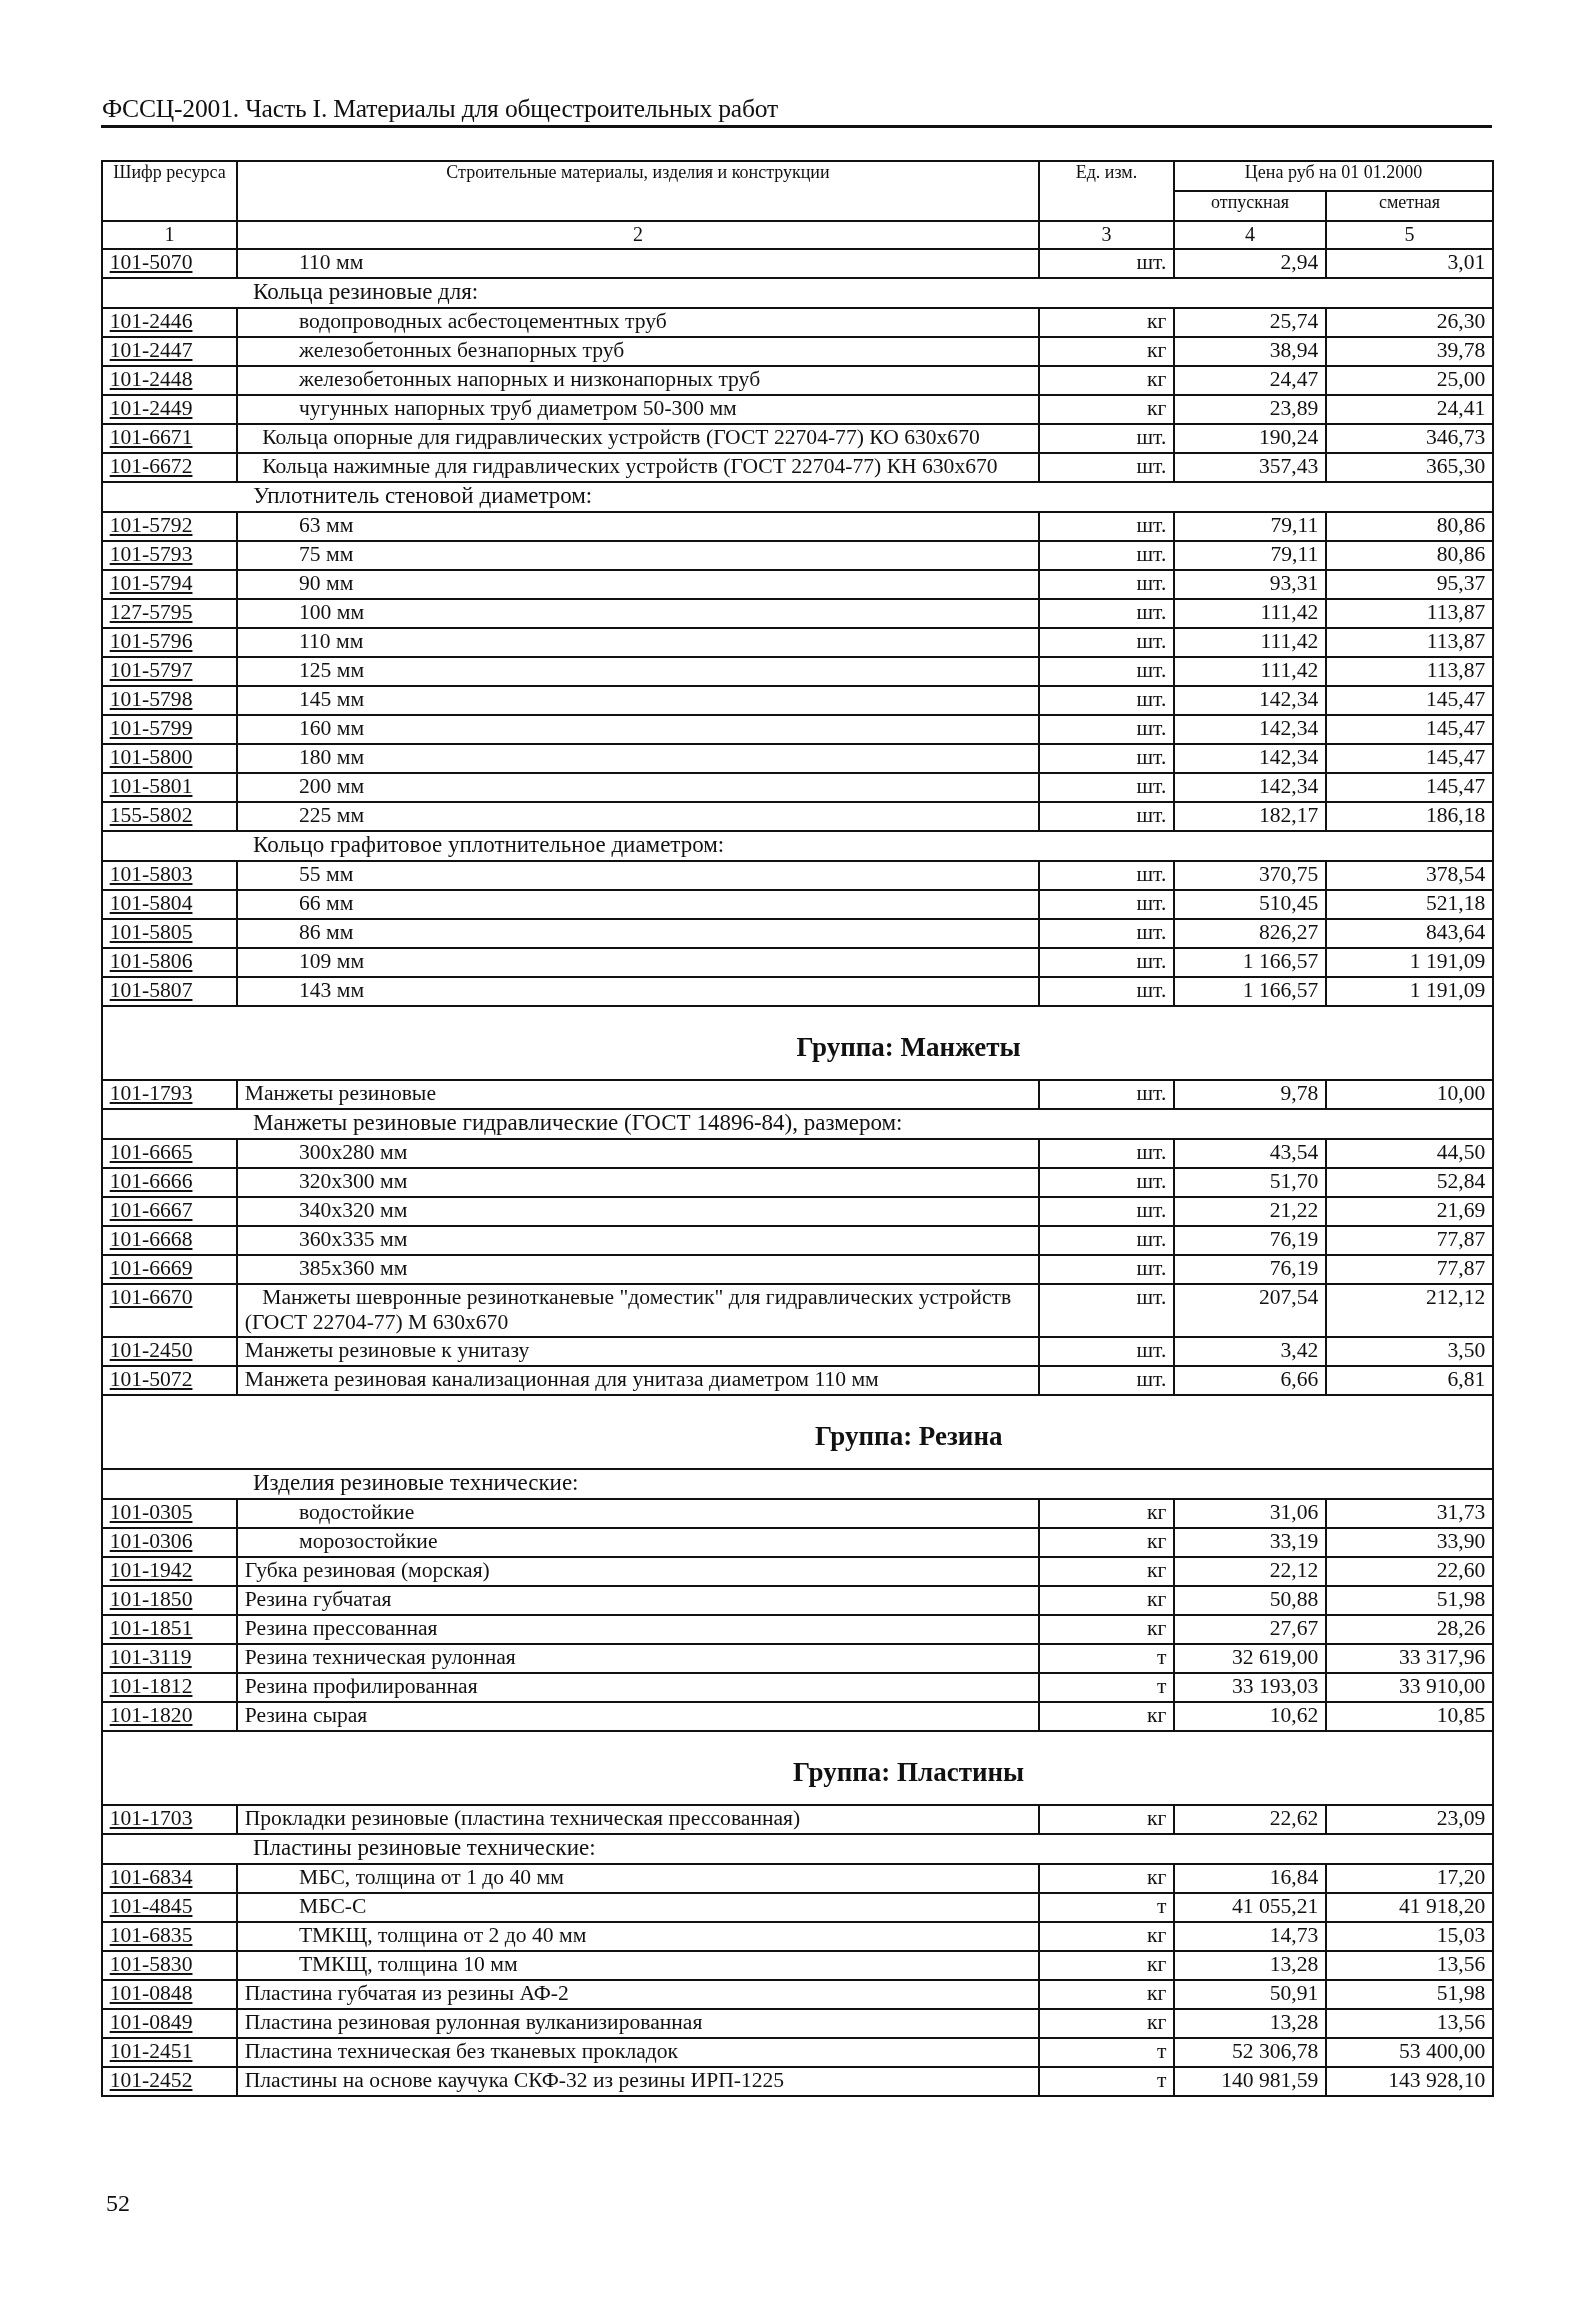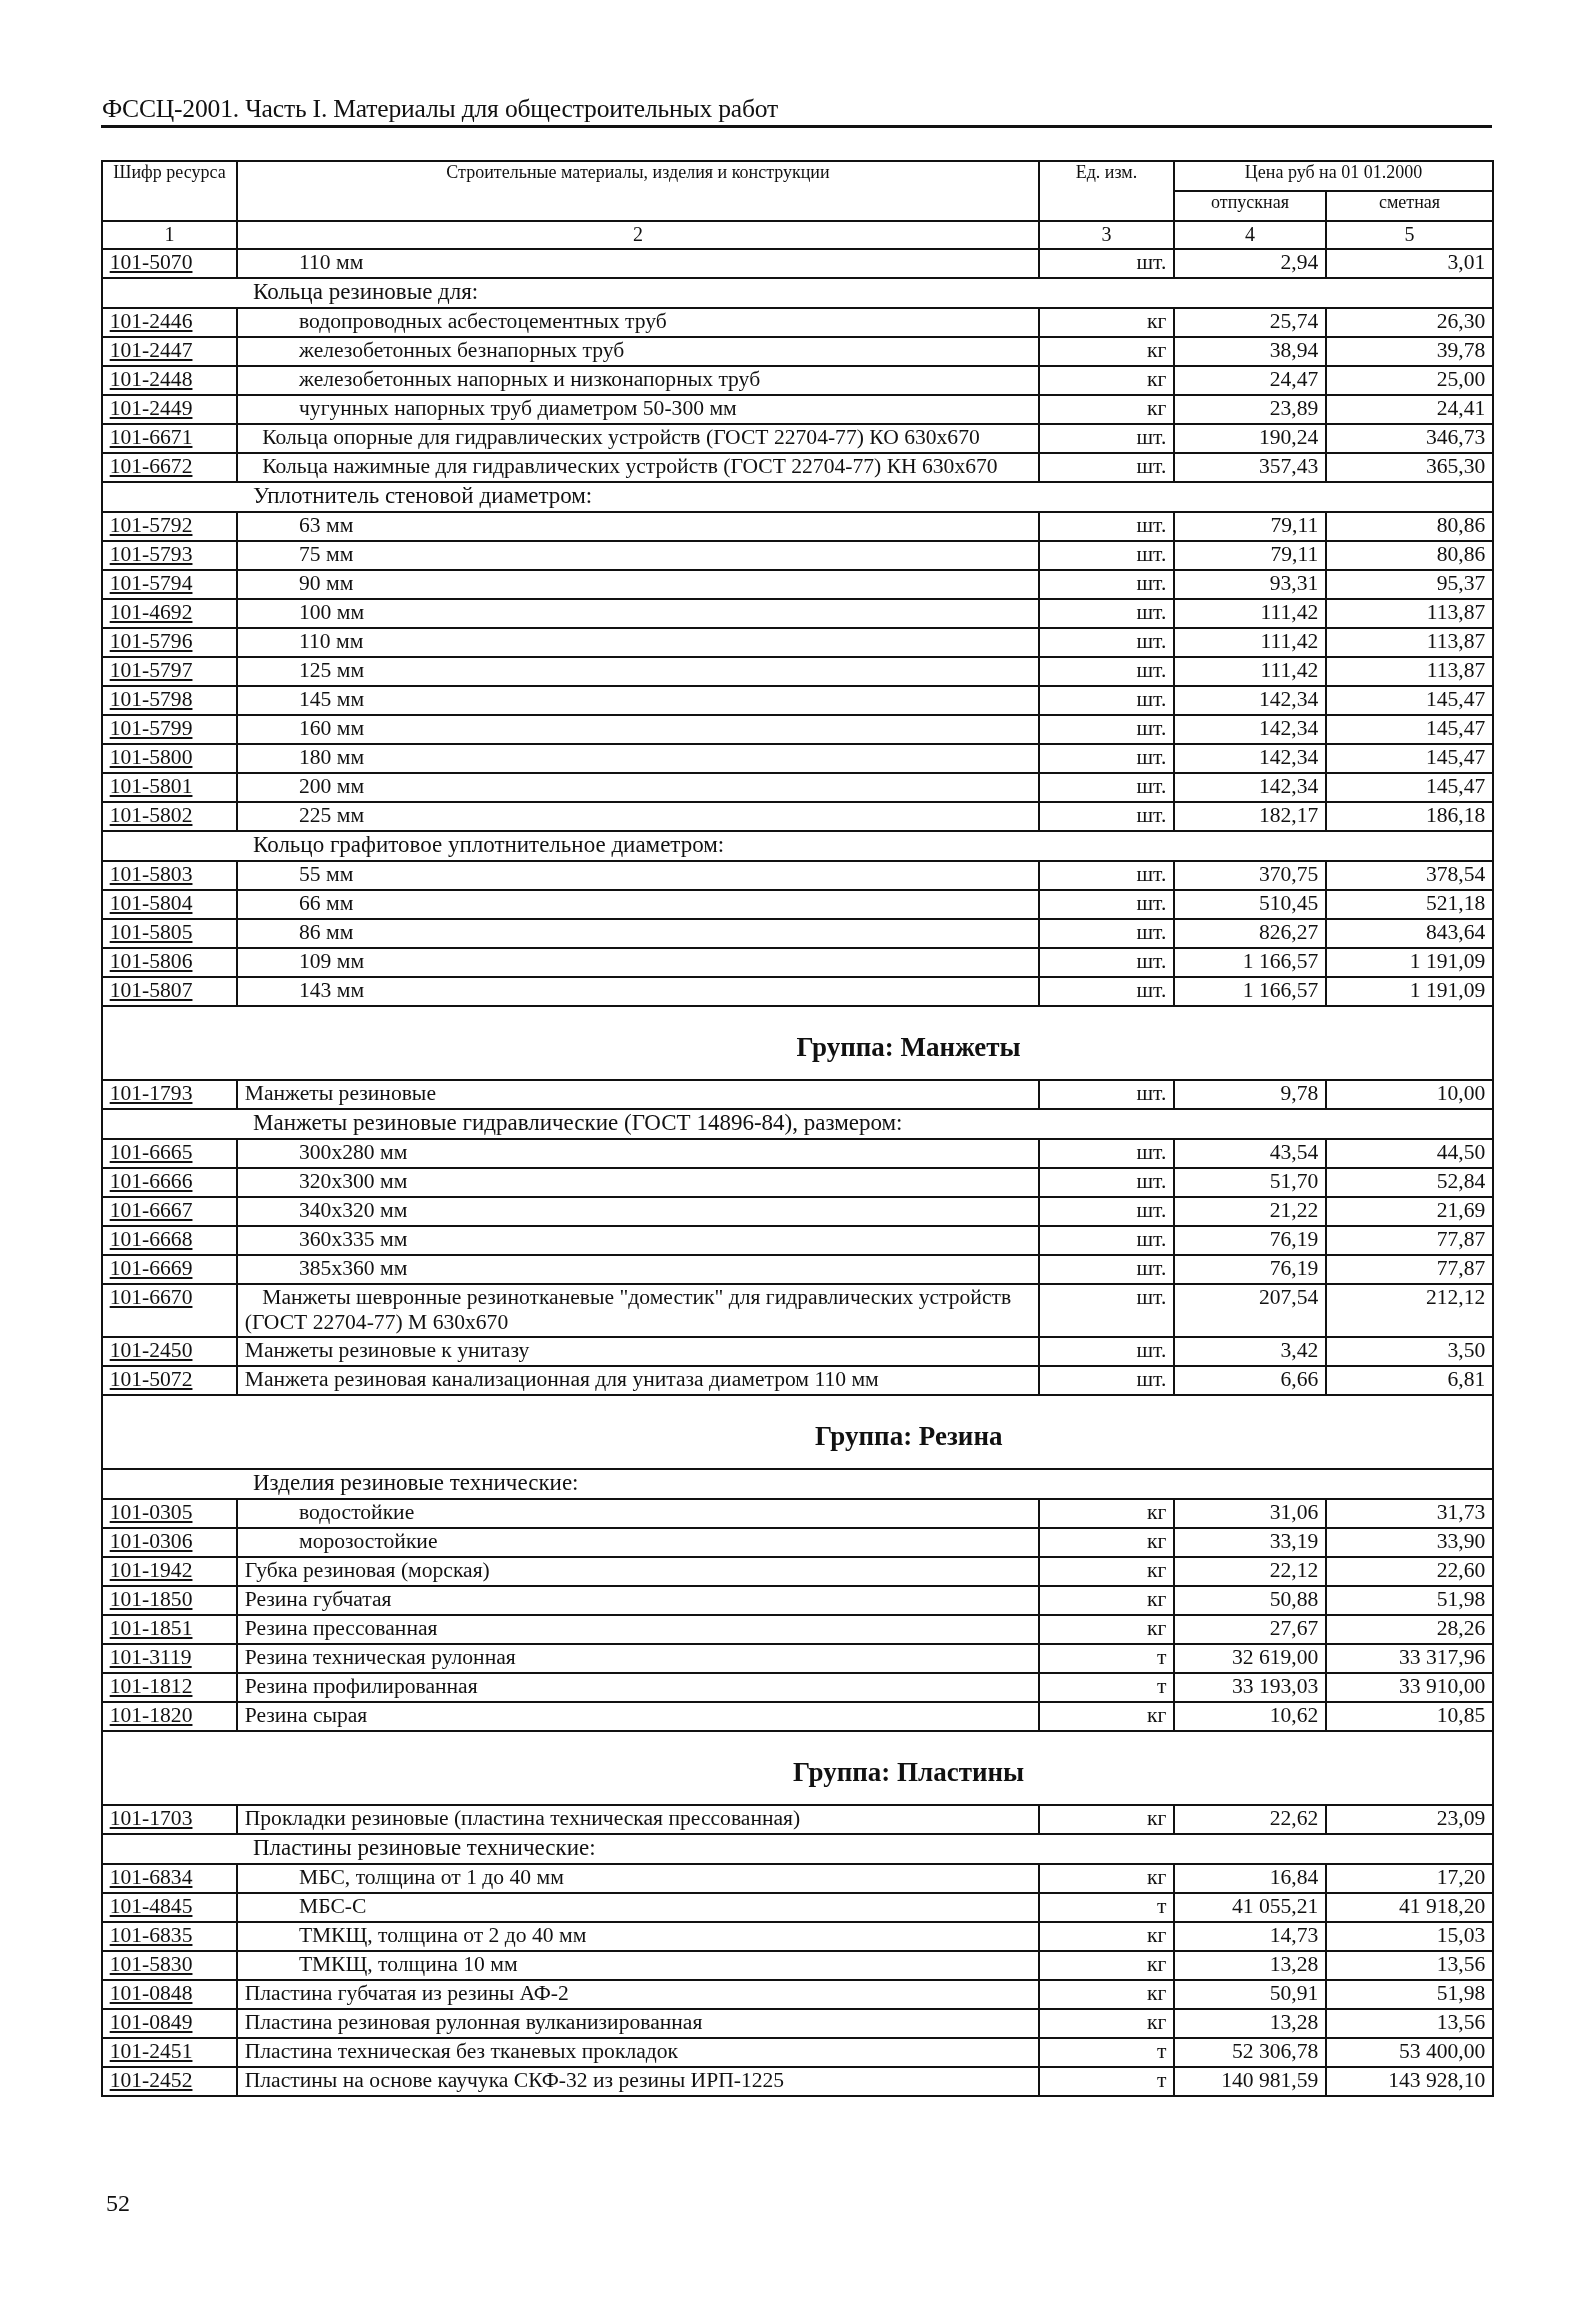--- a/index.html
+++ b/index.html
@@ -149,21 +149,21 @@
         <td class="num">80,86</td>
       </tr>
       <tr class="item">
         <td class="code">101-5794</td>
         <td class="name sub">90 мм</td>
         <td class="unit">шт.</td>
         <td class="num">93,31</td>
         <td class="num">95,37</td>
       </tr>
       <tr class="item">
-        <td class="code">101-4692</td>
+        <td class="code">127-5795</td>
         <td class="name sub">100 мм</td>
         <td class="unit">шт.</td>
         <td class="num">111,42</td>
         <td class="num">113,87</td>
       </tr>
       <tr class="item">
         <td class="code">101-5796</td>
         <td class="name sub">110 мм</td>
         <td class="unit">шт.</td>
         <td class="num">111,42</td>
@@ -198,21 +198,21 @@
         <td class="num">145,47</td>
       </tr>
       <tr class="item">
         <td class="code">101-5801</td>
         <td class="name sub">200 мм</td>
         <td class="unit">шт.</td>
         <td class="num">142,34</td>
         <td class="num">145,47</td>
       </tr>
       <tr class="item">
-        <td class="code">101-5802</td>
+        <td class="code">155-5802</td>
         <td class="name sub">225 мм</td>
         <td class="unit">шт.</td>
         <td class="num">182,17</td>
         <td class="num">186,18</td>
       </tr>
       <tr class="subhdr">
         <td colspan="5" class="sh">Кольцо графитовое уплотнительное диаметром:</td>
       </tr>
       <tr class="item">
         <td class="code">101-5803</td>

